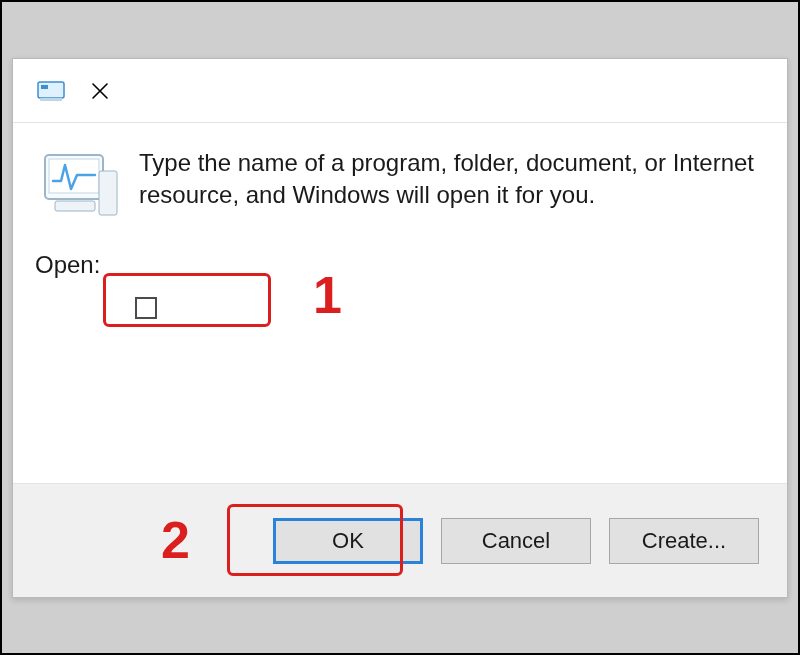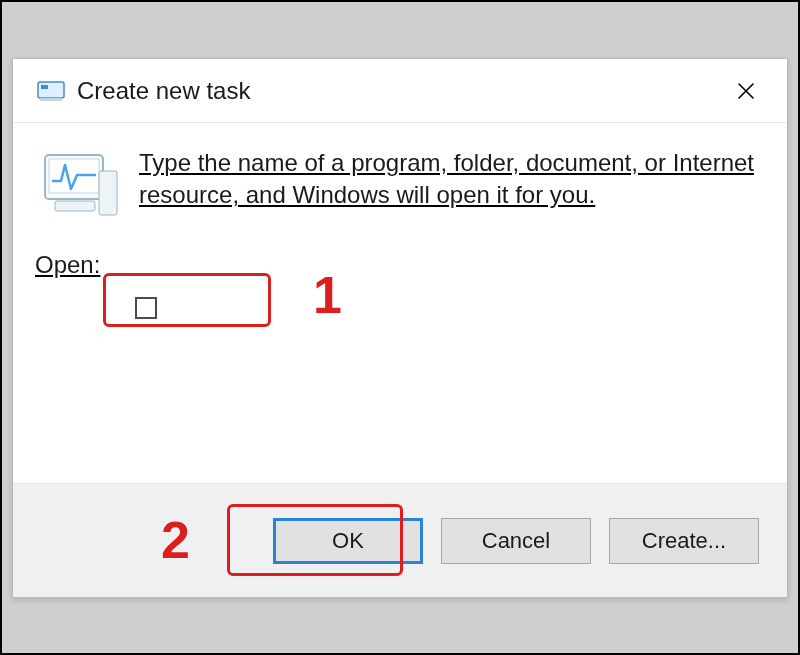--- a/index.html
+++ b/index.html
@@ -58,21 +58,20 @@
     background:transparent;border:none;
     cursor:pointer;
   }
   .titlebar .close-btn svg{width:18px;height:18px;}
 
   
   .body{
     padding:24px 28px 21px 22px;
     flex:1 1 auto;
     position:relative;
-    text-decoration:underline;
   }
   .prompt-row{
     display:flex;align-items:flex-start;
     gap:18px;
   }
   .machine-icon{
     width:80px;height:68px;flex:0 0 auto;
     margin-top:4px;
     margin-left:6px;
   }
@@ -176,21 +175,20 @@
   <div class="dialog">
 
     <div class="titlebar">
       <span class="app-icon">
         <svg viewBox="0 0 28 24" xmlns="http://www.w3.org/2000/svg">
           <rect x="1" y="3" width="26" height="16" rx="2" fill="#dff1ff" stroke="#3e8fcf" stroke-width="1.5"></rect>
           <rect x="4" y="6" width="7" height="4" fill="#3e8fcf"></rect>
           <rect x="3" y="19" width="22" height="3" rx="1" fill="#bfd6e6"></rect>
         </svg>
       </span>
-      <span class="title-text">Create new task</span>
       <button class="close-btn" aria-label="Close">
         <svg viewBox="0 0 18 18">
           <path d="M2 2 L16 16 M16 2 L2 16" stroke="currentColor" stroke-width="1.6" stroke-linecap="round" fill="none"></path>
         </svg>
       </button>
     </div>
 
     <div class="body">
 
       <div class="prompt-row">

